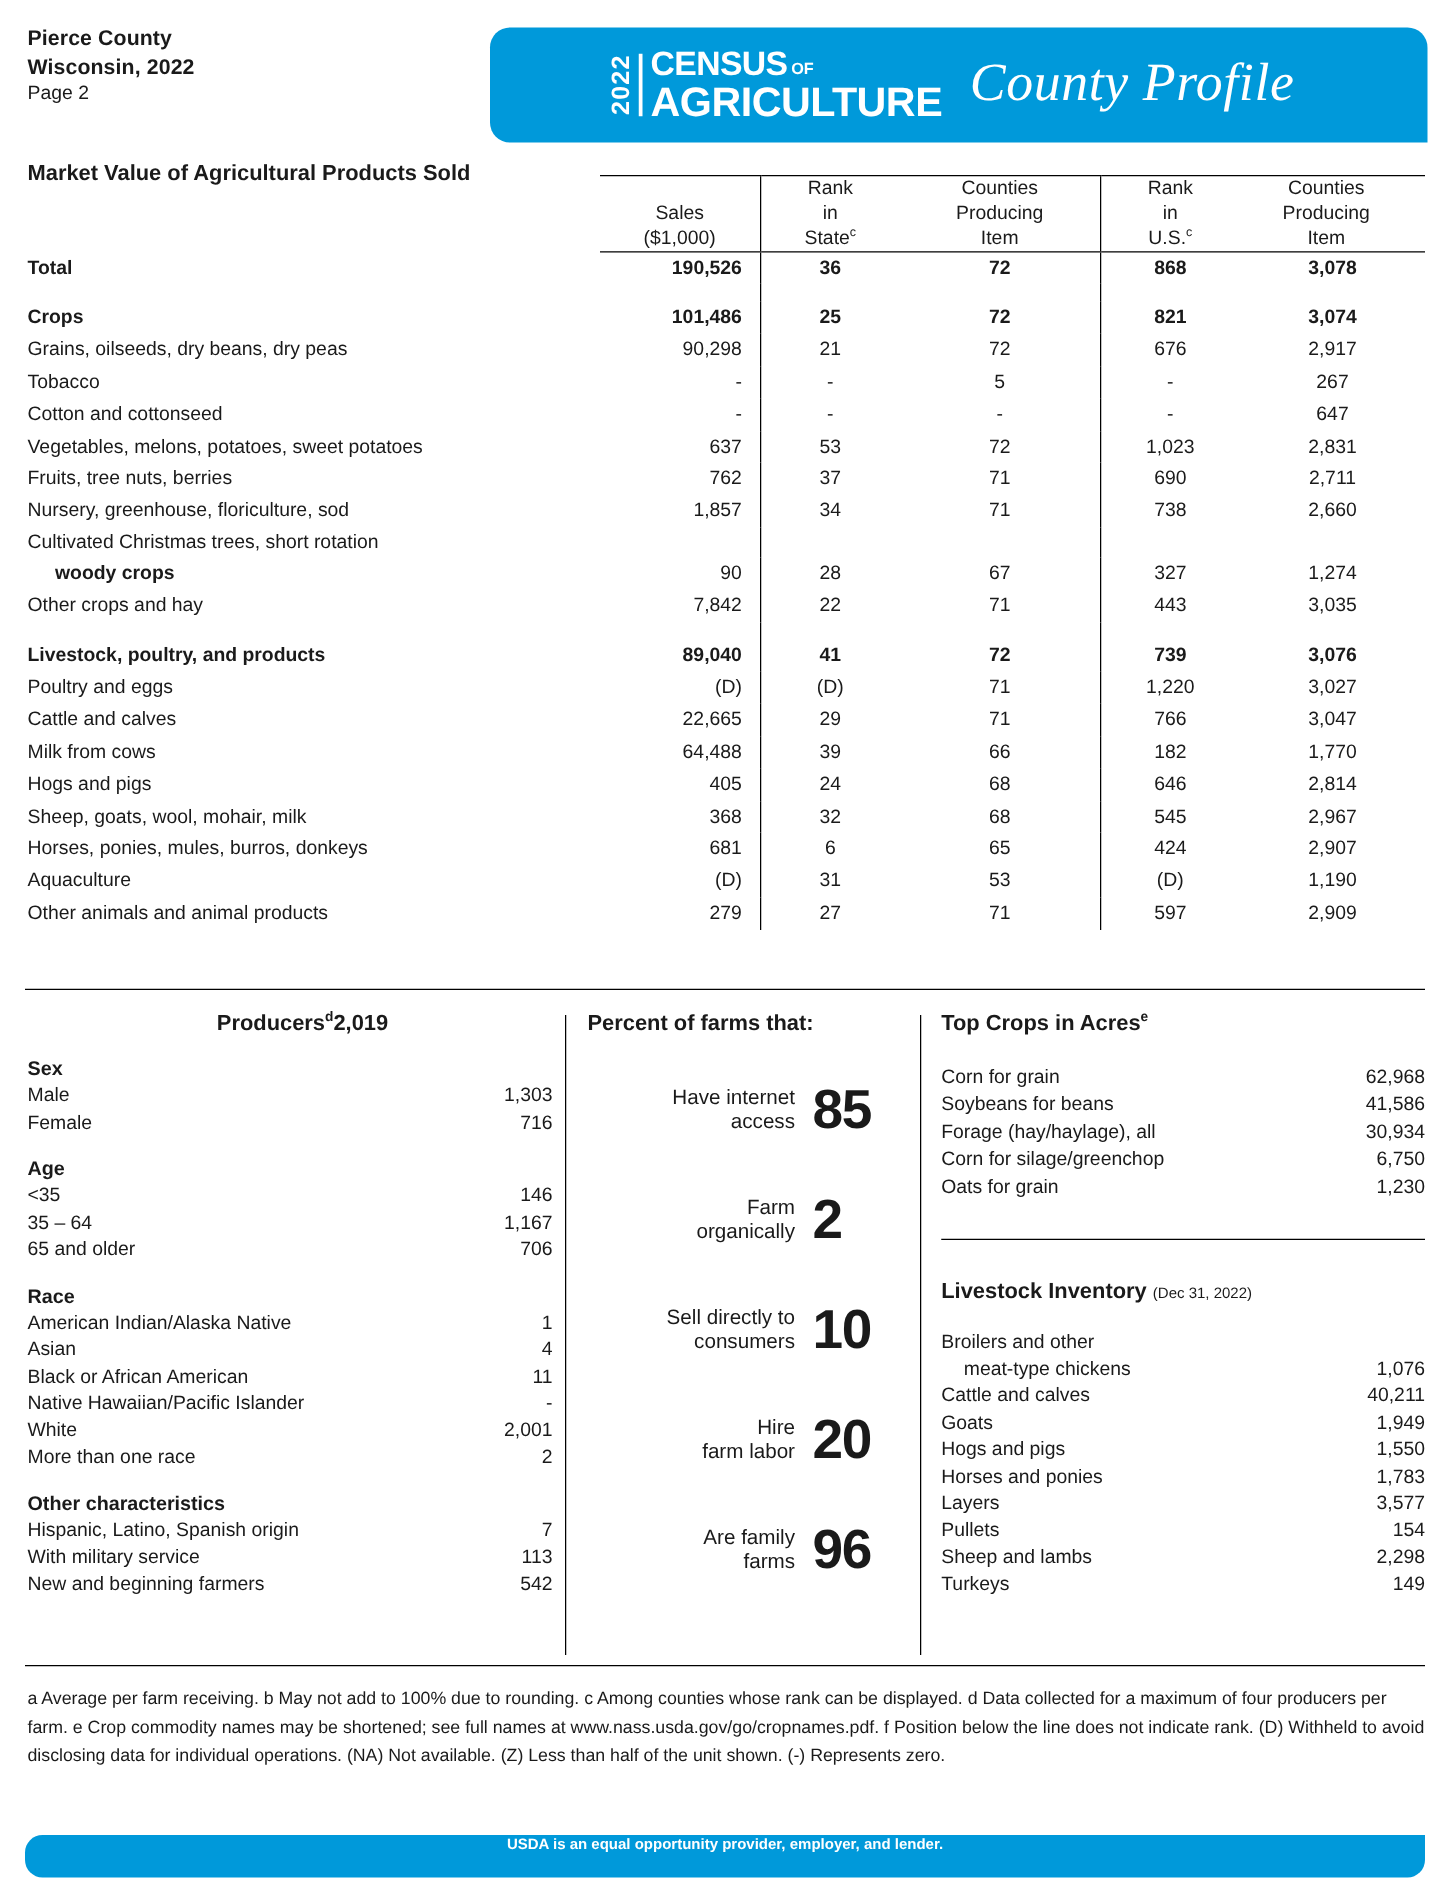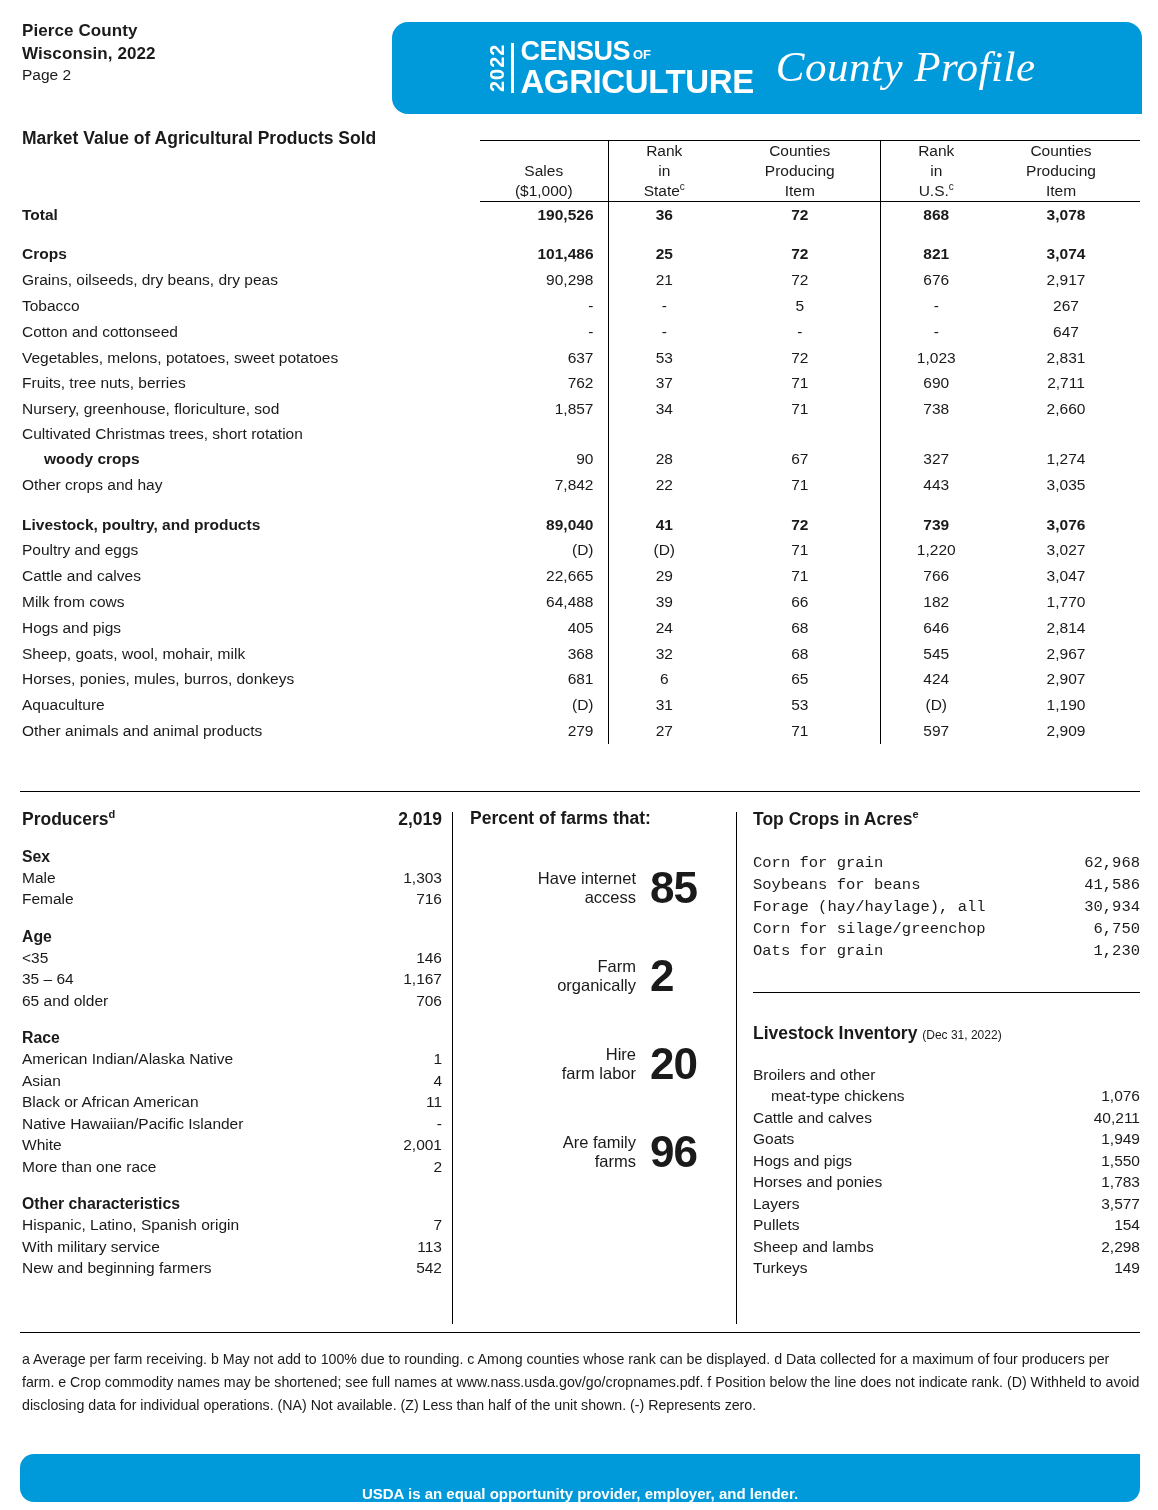--- a/index.html
+++ b/index.html
@@ -218,24 +218,25 @@
     vertical-align: super;
     font-weight: bold;
   }
   .blk-title .normal {
     font-weight: normal;
     font-size: 12px;
   }
 
   .prod-head {
     display: flex;
-    justify-content: space-between;
+    justify-content: center;
     align-items: baseline;
     font-size: 17.5px;
     font-weight: bold;
+    margin-left: 20px;
   }
   .subhead {
     font-size: 15.8px;
     font-weight: bold;
     margin-top: 18px;
     margin-bottom: 1px;
   }
   .kv {
     display: flex;
     justify-content: space-between;
@@ -268,21 +269,21 @@
     font-size: 44px;
     font-weight: bold;
     letter-spacing: -1px;
     width: 78px;
     text-align: left;
     line-height: 1;
   }
 
   
   .crops-list { margin-top: 22px; }
-  .crops-list .kv { line-height: 22px; font-family: Liberation Mono, monospace; }
+  .crops-list .kv { line-height: 22px; }
   .hr-thin {
     border-top: 1.3px solid #000;
     margin: 30px 0 0 0;
     width: 100%;
   }
   .li-title { margin-top: 30px; }
   .li-list { margin-top: 20px; }
   .li-list .kv { line-height: 21.5px; }
   .kv.wrapped { display: block; }
   .kv.wrapped .k { display: block; }
@@ -309,28 +310,28 @@
     line-height: 1.62;
     text-align: left;
   }
 
   
   .footer-bar {
     position: absolute;
     left: 20px;
     bottom: 8px;
     width: 1120px;
-    height: 48px;
+    height: 34px;
     background: #0099da;
     border-radius: 14px 0 14px 14px;
     display: flex;
-    align-items: flex-end;
+    align-items: flex-start;
     justify-content: center;
     color: #ffffff;
-    font-size: 15px;
+    font-size: 12px;
     font-weight: bold;
   }
 </style>
 </head>
 <body>
 
 <div class="page-header">
   <div class="county-block">
     <div class="county-name">Pierce County</div>
     <div class="county-state">Wisconsin, 2022</div>
@@ -670,20 +671,27 @@
       </div>
       <div class="pct-row">
         <div class="pct-label">
           <div>Farm</div>
           <div>organically</div>
         </div>
         <div class="pct-value">2</div>
       </div>
       <div class="pct-row">
         <div class="pct-label">
+          <div>Sell directly to</div>
+          <div>consumers</div>
+        </div>
+        <div class="pct-value">10</div>
+      </div>
+      <div class="pct-row">
+        <div class="pct-label">
           <div>Hire</div>
           <div>farm labor</div>
         </div>
         <div class="pct-value">20</div>
       </div>
       <div class="pct-row">
         <div class="pct-label">
           <div>Are family</div>
           <div>farms</div>
         </div>

